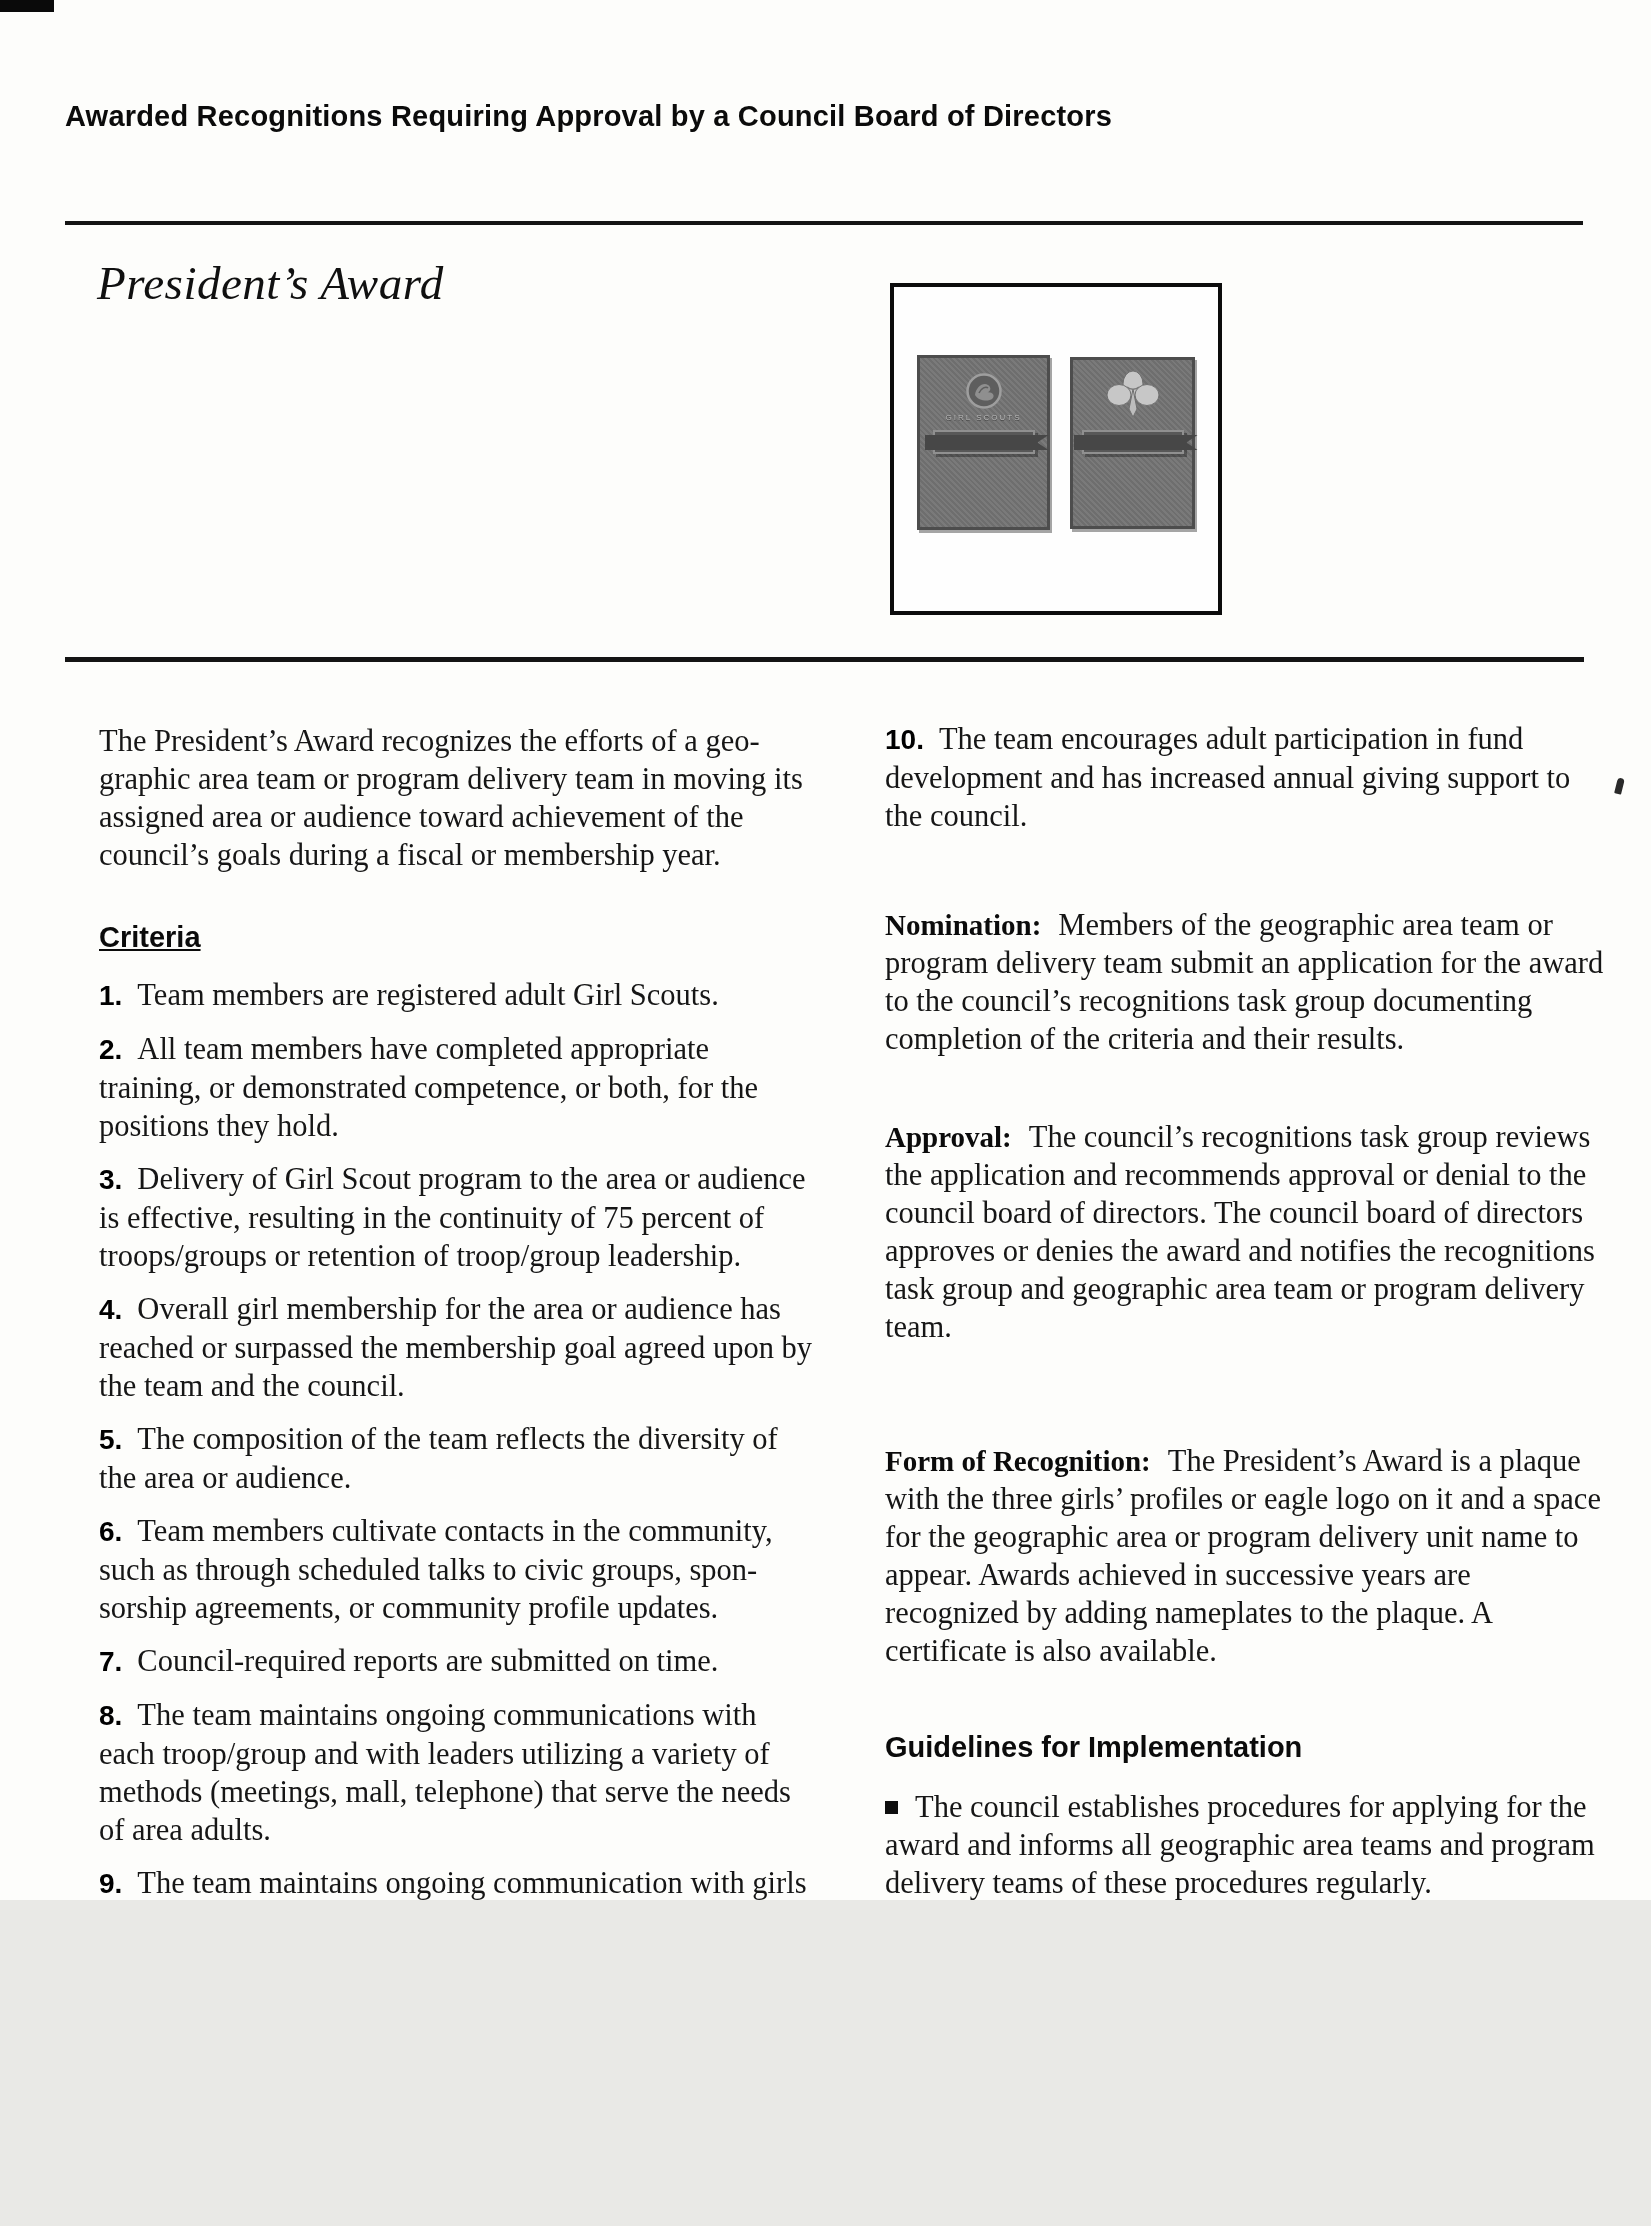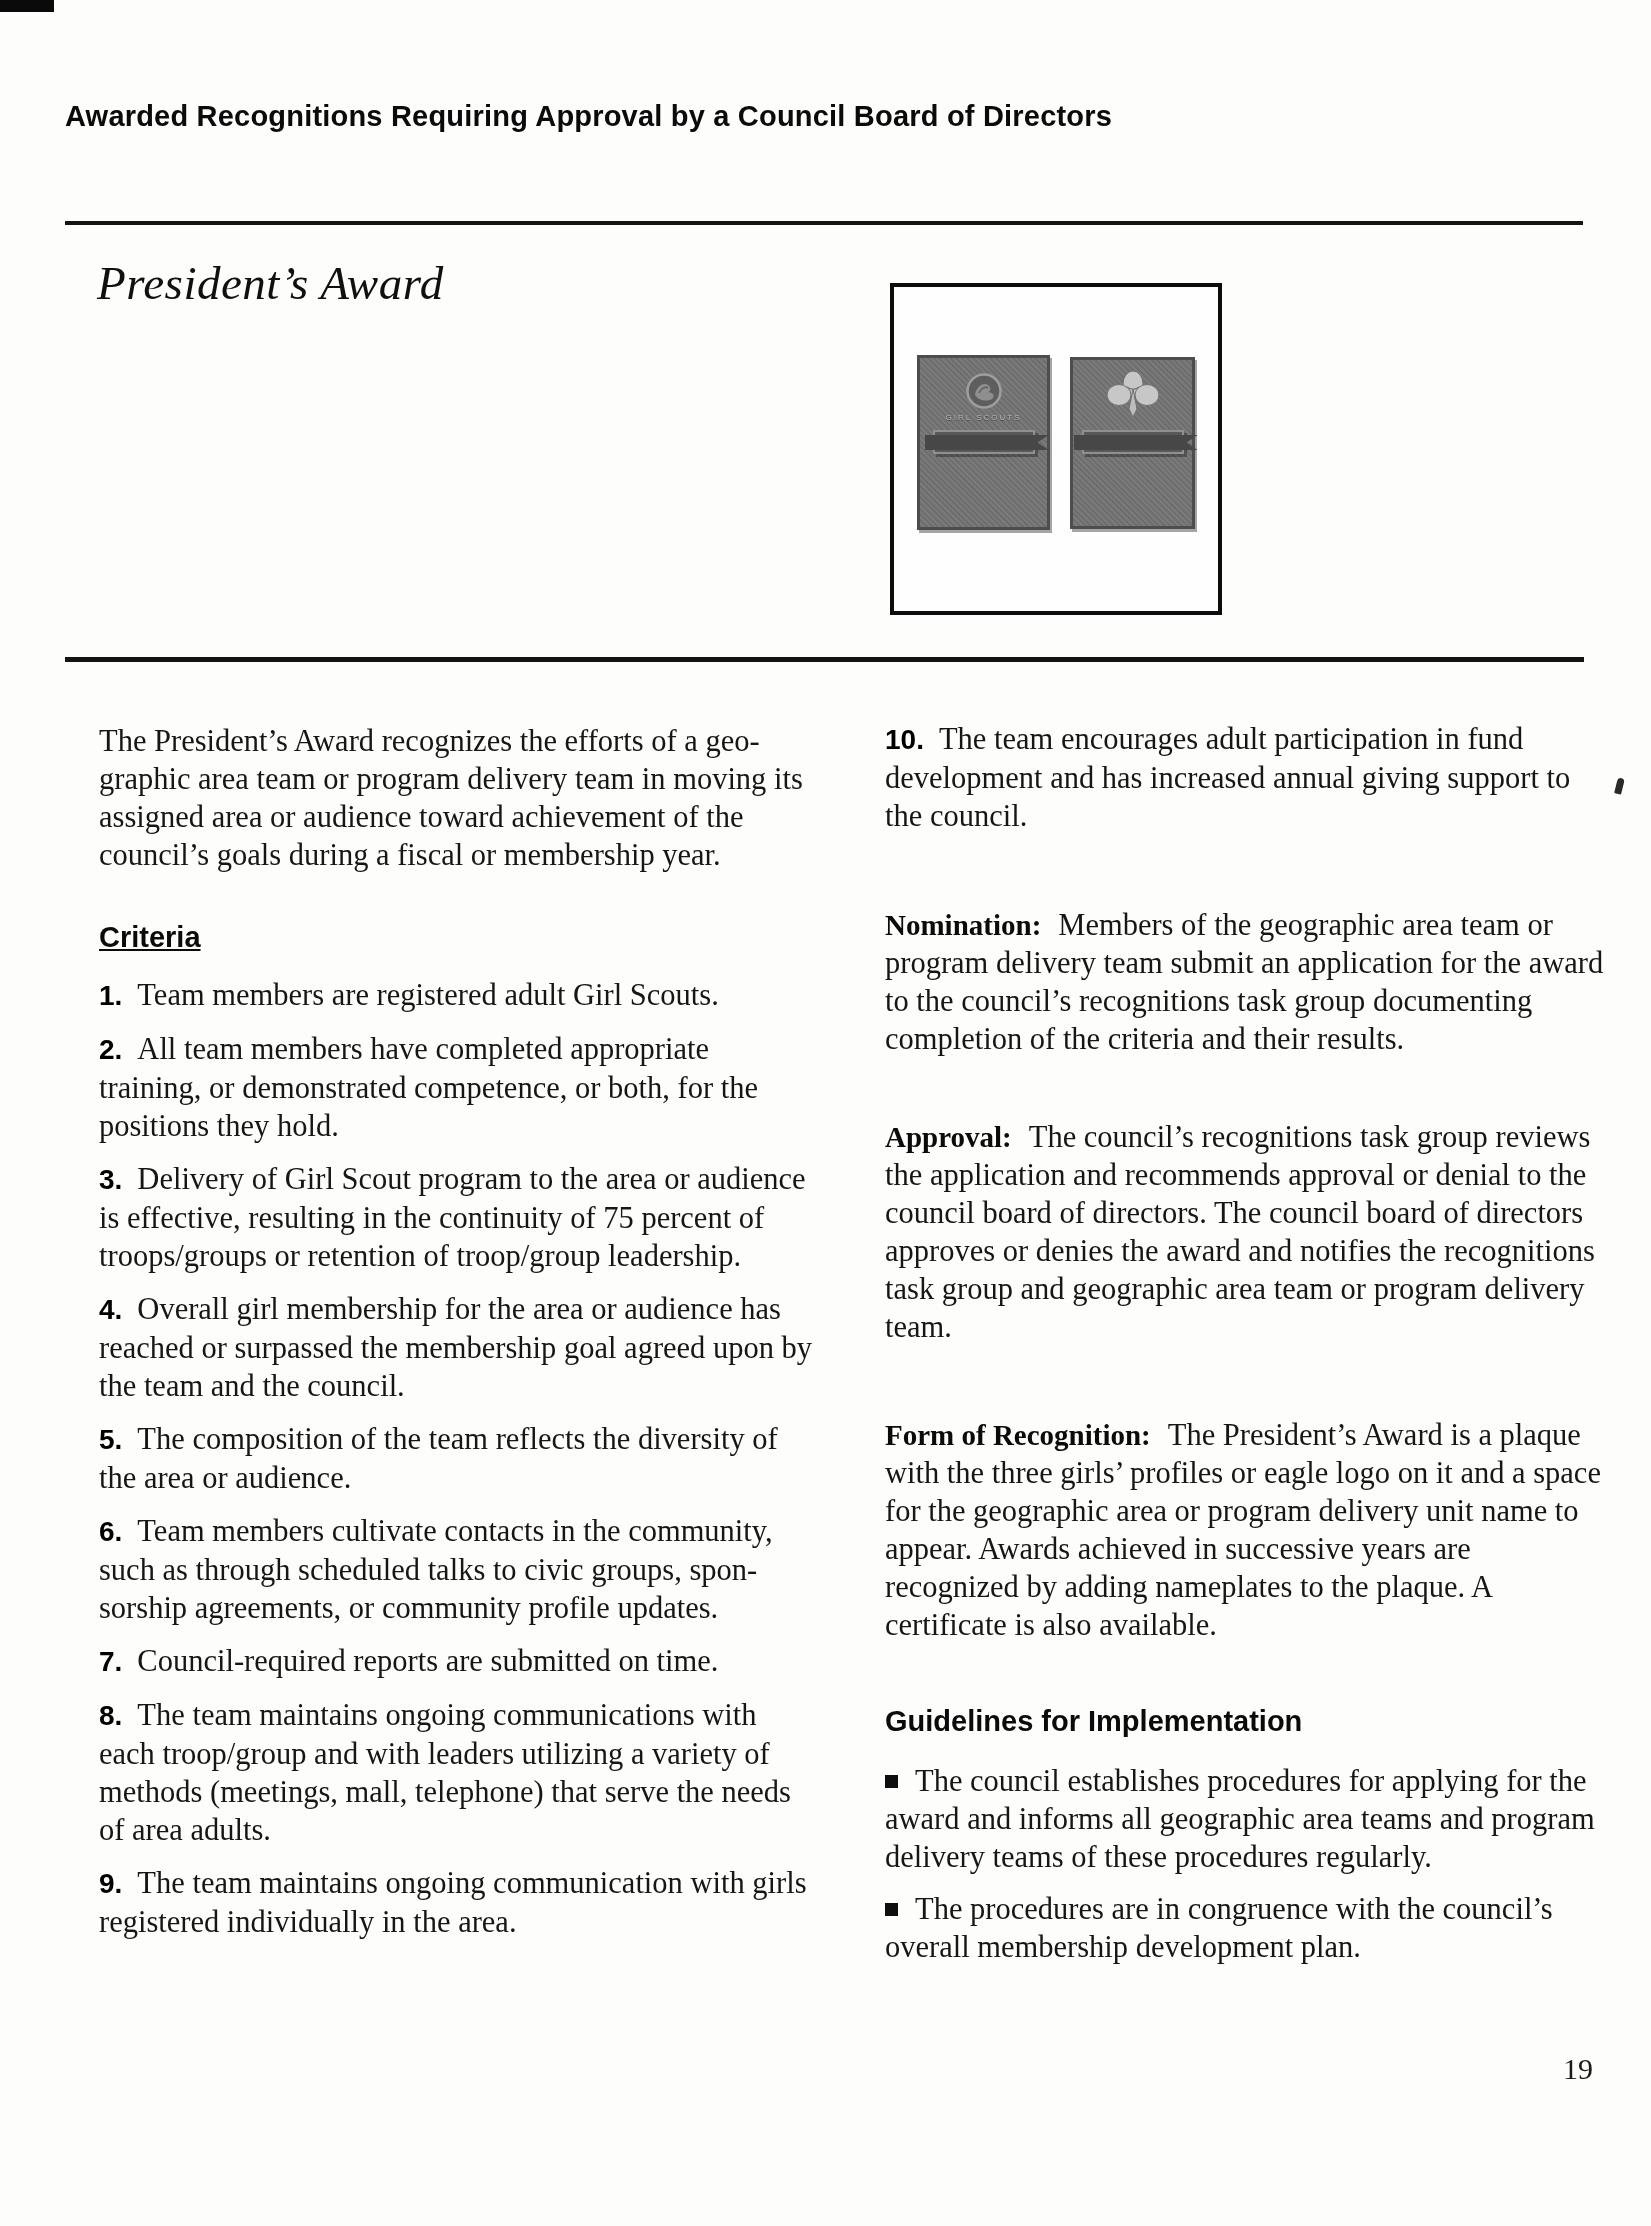--- a/index.html
+++ b/index.html
@@ -1,18 +1,18 @@
 <!DOCTYPE html>
 <html><head>
 <meta charset="utf-8">
 <style>
   html,body { margin:0; padding:0; background:#e9e9e6; }
   .page {
     position:relative;
-    width:1651px; height:2226px;
+    width:1651px; height:1900px;
     margin:0 auto;
     background:#fdfdfb;
     color:#151515;
     font-family:"Liberation Serif", serif;
     overflow:hidden;
   }
   .scan-smudge { position:absolute; left:0; top:0; width:54px; height:12px; background:#0a0a0a; }
   .artifact-quote {
     position:absolute; left:1616px; top:778px; width:7px; height:16px;
     background:#2a2a2a; border-radius:4px 4px 1px 1px; transform:rotate(14deg);
@@ -90,21 +90,21 @@
   .num {
     font-family:"Liberation Sans", sans-serif; font-weight:bold;
     font-size:28px; margin-right:15px; color:#000000;
   }
   .runin-label {
     font-family:Liberation Serif, serif; font-weight:bold;
     font-size:29px; margin-right:17px; color:#0b0b0b;
   }
   .nomination { margin-top:71px; }
   .approval   { margin-top:60px; }
-  .form       { margin-top:70px; }
+  .form       { margin-top:96px; }
   .bullet     { margin-top:24px; }
   .bullet + .bullet { margin-top:14px; }
   .sq {
     display:inline-block; width:13px; height:13px; background:#0e0e0e;
     margin-right:17px; transform:translateY(-3px);
   }
   .page-number {
     position:absolute; left:1563px; top:2052px;
     font-size:30px; color:#1a1a1a;
   }

